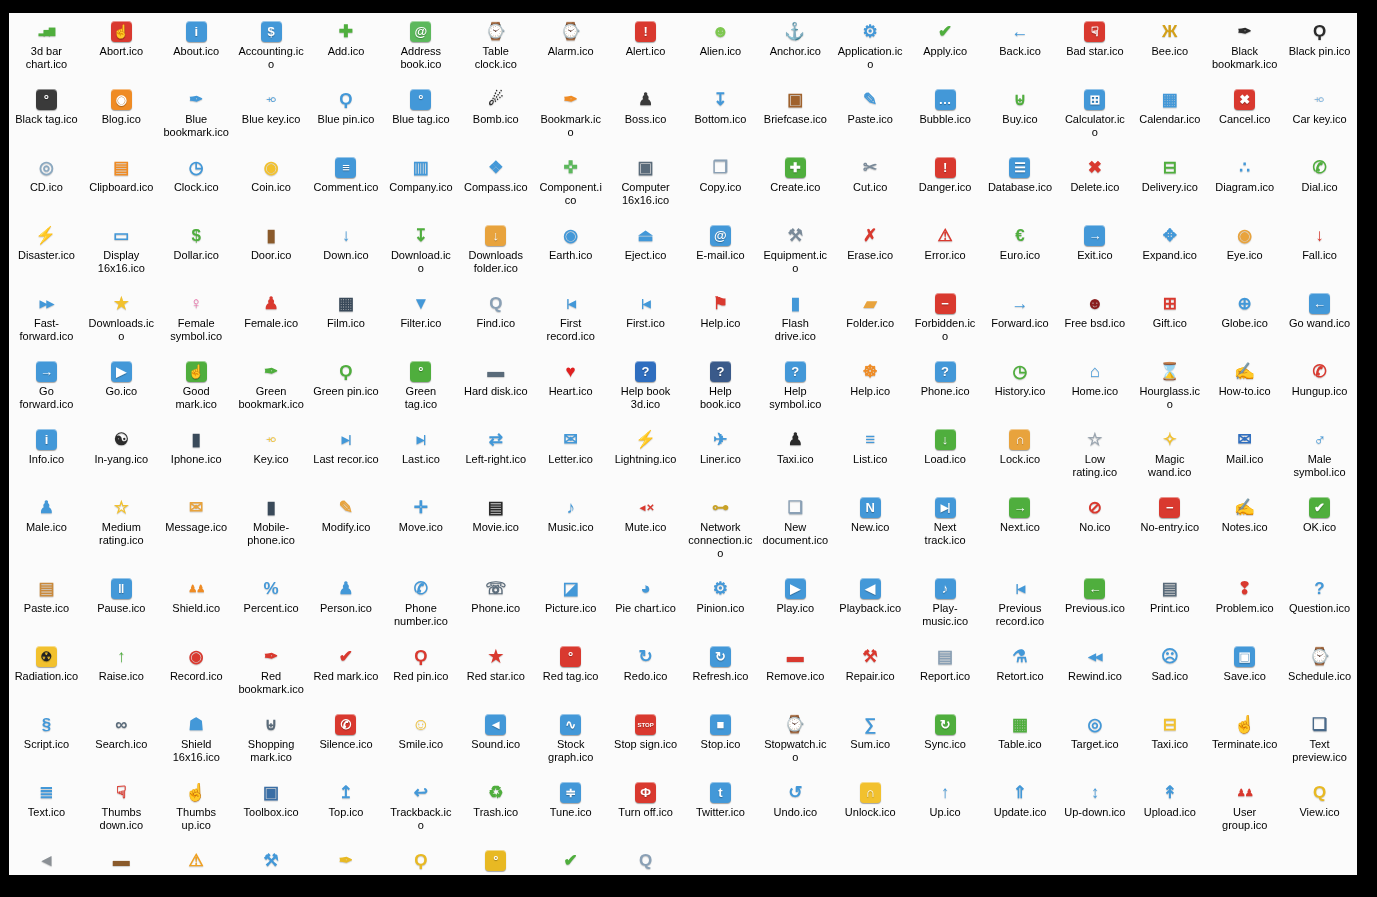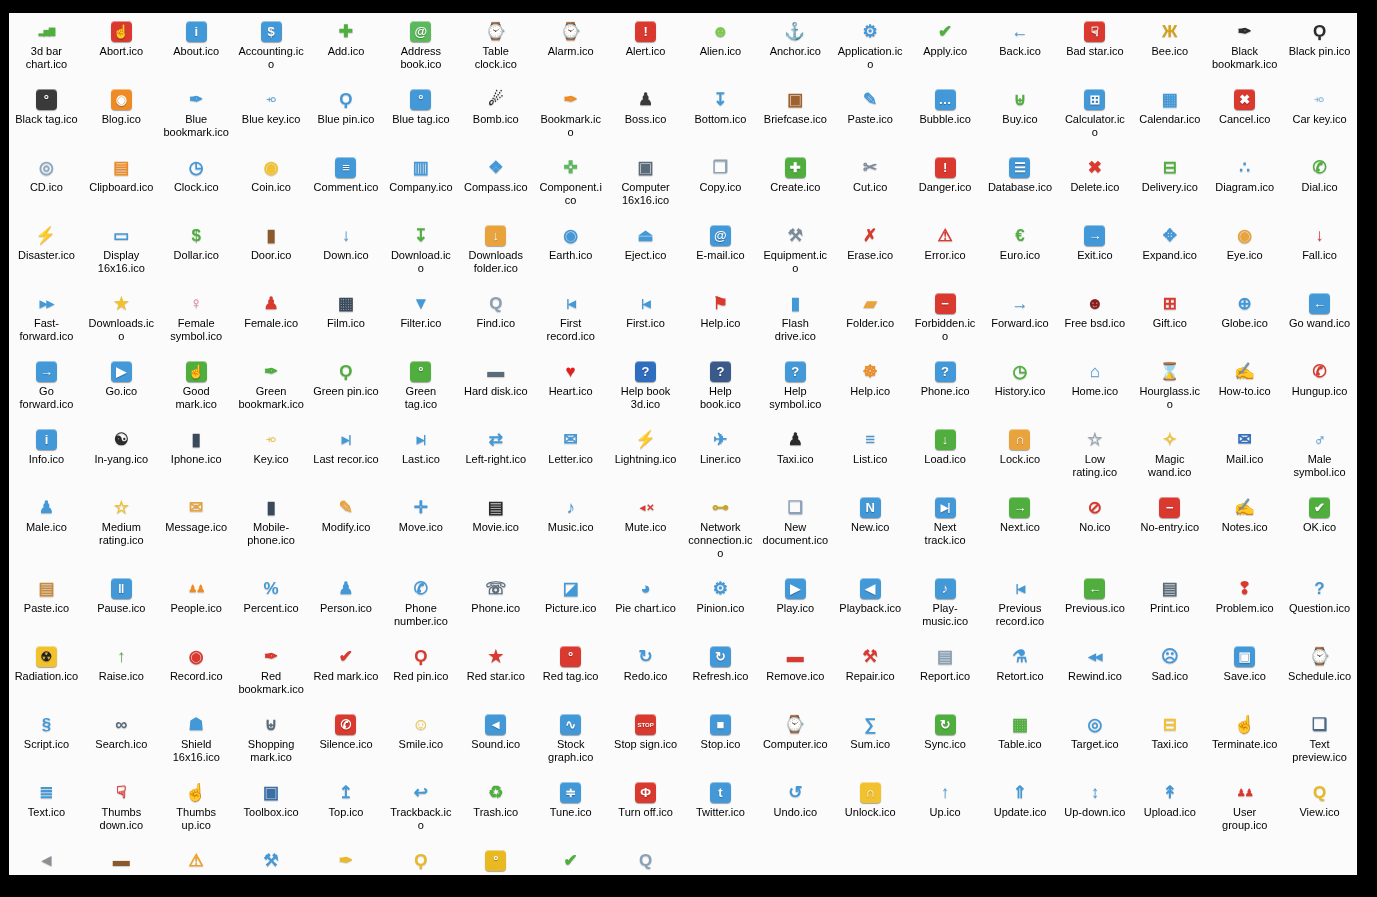--- a/index.html
+++ b/index.html
@@ -635,21 +635,21 @@
       <div class="cell">
         <span class="ic" style="color: rgb(201, 138, 61);">▤</span>
         <span class="lb">Paste.ico</span>
       </div>
       <div class="cell">
         <span class="ic tile" style="background: rgb(67, 152, 216); color: rgb(255, 255, 255);">‖</span>
         <span class="lb">Pause.ico</span>
       </div>
       <div class="cell">
         <span class="ic m2" style="color: rgb(239, 139, 36);">♟♟</span>
-        <span class="lb">People.ico</span>
+        <span class="lb">Shield.ico</span>
       </div>
       <div class="cell">
         <span class="ic" style="color: rgb(67, 152, 216);">%</span>
         <span class="lb">Percent.ico</span>
       </div>
       <div class="cell">
         <span class="ic" style="color: rgb(67, 152, 216);">♟</span>
         <span class="lb">Person.ico</span>
       </div>
       <div class="cell">
@@ -811,21 +811,21 @@
       <div class="cell">
         <span class="ic tile m4" style="background: rgb(217, 57, 47); color: rgb(255, 255, 255);">STOP</span>
         <span class="lb">Stop sign.ico</span>
       </div>
       <div class="cell">
         <span class="ic tile" style="background: rgb(67, 152, 216); color: rgb(255, 255, 255);">■</span>
         <span class="lb">Stop.ico</span>
       </div>
       <div class="cell">
         <span class="ic" style="color: rgb(90, 107, 122);">⌚</span>
-        <span class="lb">Computer.ico</span>
+        <span class="lb">Stopwatch.ico</span>
       </div>
       <div class="cell">
         <span class="ic" style="color: rgb(67, 152, 216);">∑</span>
         <span class="lb">Sum.ico</span>
       </div>
       <div class="cell">
         <span class="ic tile" style="background: rgb(79, 174, 61); color: rgb(255, 255, 255);">↻</span>
         <span class="lb">Sync.ico</span>
       </div>
       <div class="cell">

